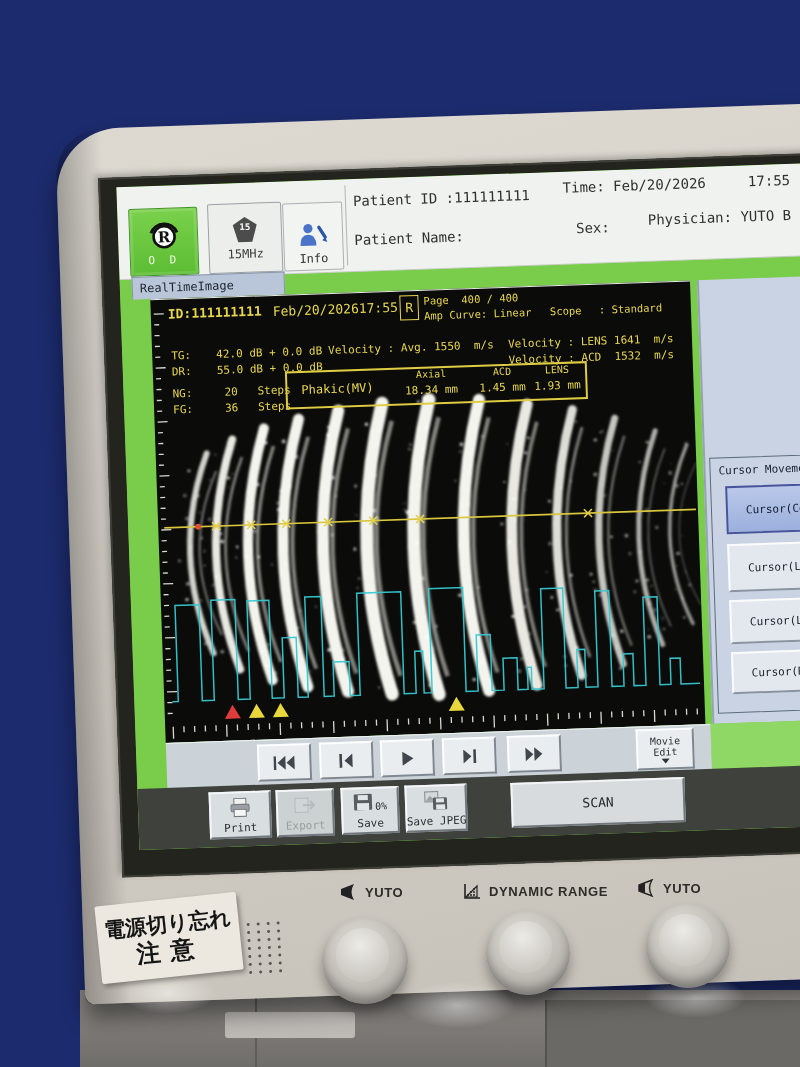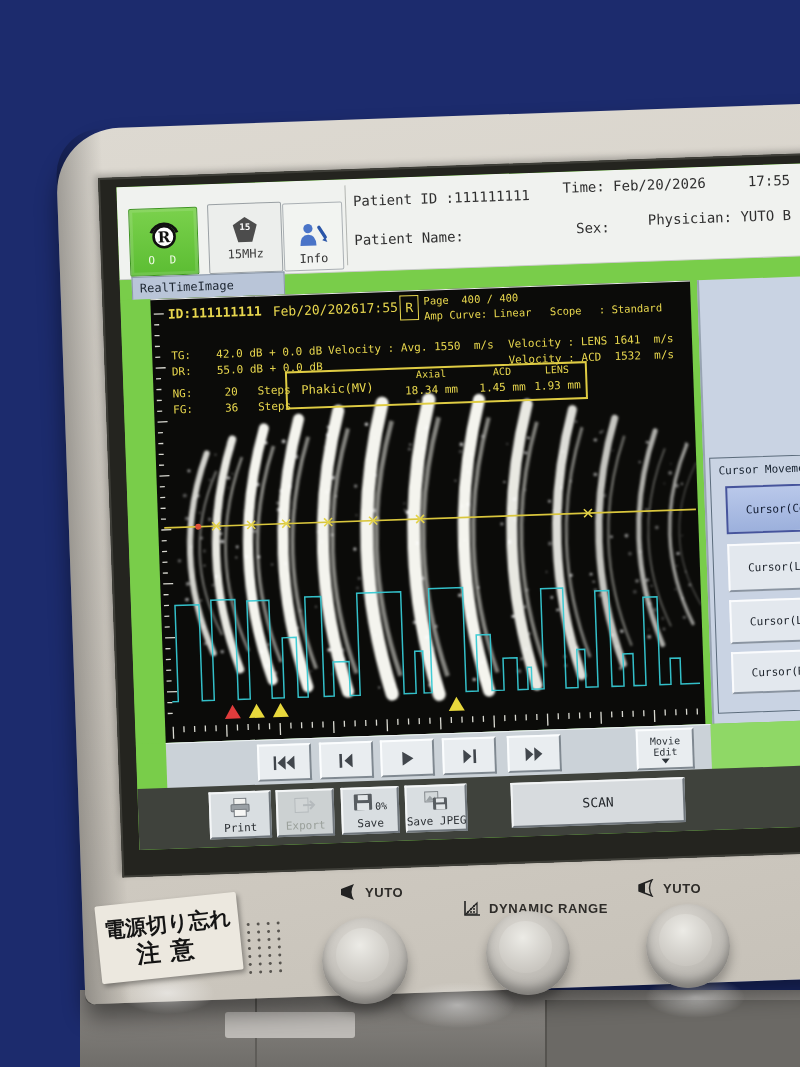--- a/index.html
+++ b/index.html
@@ -638,21 +638,21 @@
 
 </div>
 </div>
 
 <div class="ctrl-label" style="left:338px;top:883px;">
   <svg width="20" height="18" viewBox="0 0 20 18">
     <path d="M16 1 L3 6 L3 12 L16 17 Q11 9 16 1 Z" fill="#222222"></path>
   </svg>
   <span>YUTO</span>
 </div>
-<div class="ctrl-label" style="left:462px;top:882px;margin-top:17px;">
+<div class="ctrl-label" style="left:462px;top:882px;">
   <svg width="20" height="18" viewBox="0 0 20 18">
     <path d="M3 2 L3 16 L18 16" stroke="#222" stroke-width="1.6" fill="none"></path>
     <path d="M4 15 L15 4 L15 15 Z" fill="none" stroke="#222" stroke-width="1.2"></path>
     <g fill="#222">
       <circle cx="6" cy="13" r="1"></circle>
         <circle cx="9" cy="13" r="1"></circle>
         <circle cx="12" cy="13" r="1"></circle>
       <circle cx="9" cy="10" r="1"></circle>
         <circle cx="12" cy="10" r="1"></circle>
         <circle cx="12" cy="7" r="1"></circle>

